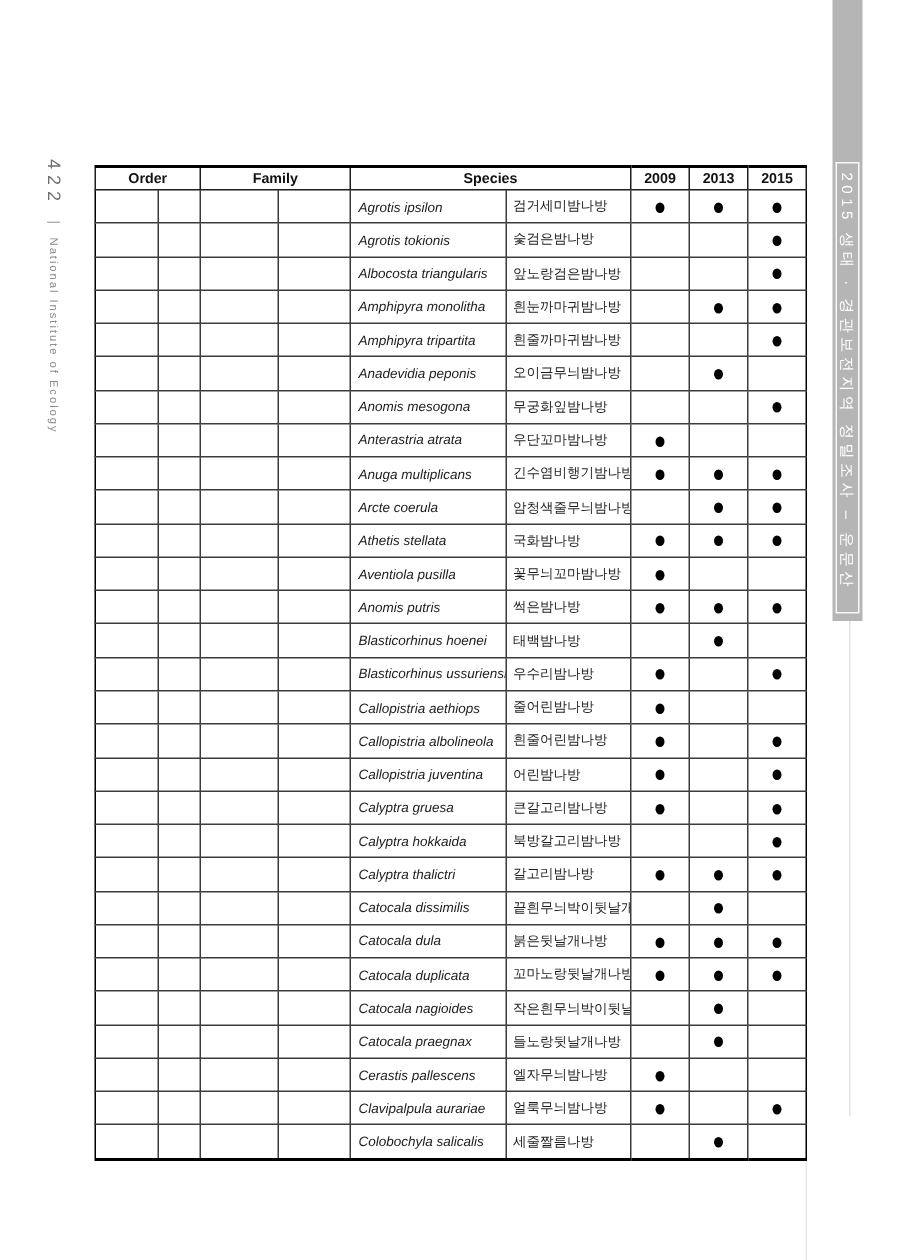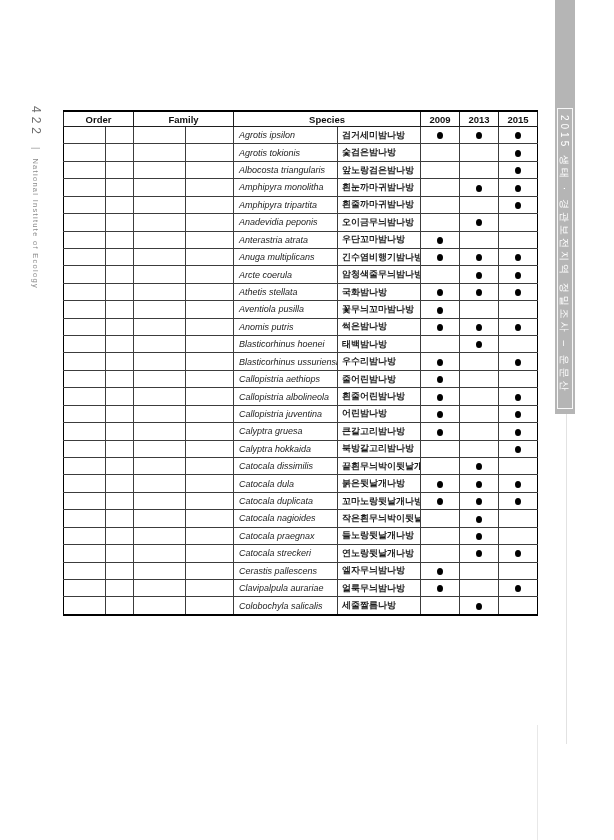--- a/index.html
+++ b/index.html
@@ -29,38 +29,38 @@
     transform:rotate(90deg);transform-origin:0 0;
     white-space:nowrap;font-size:10px;letter-spacing:3px;color:#ffffff;
   }
 
   
   .artifact-a{position:absolute;left:537px;top:725px;width:1px;height:115px;background:#e8e8e8;}
   .artifact-b{position:absolute;left:566px;top:414px;width:1px;height:330px;background:#e2e2e2;}
 
   
   .data-table{
-    position:absolute;left:63px;top:110px;width:474px;height:506px;
+    position:absolute;left:63px;top:110px;width:474px;height:664px;
     border-collapse:collapse;table-layout:fixed;
   }
   .data-table th{
     border:1px solid #1e1e1e;border-top:2px solid #000;
     height:14px;padding:0;font-size:9.5px;font-weight:bold;color:#111;
     text-align:center;vertical-align:middle;
   }
   .data-table td{
     border:1px solid #3c3c3c;
     padding:0;font-size:9px;color:#1c1c1c;vertical-align:middle;
     overflow:hidden;white-space:nowrap;
   }
   .data-table tr:last-child td{border-bottom:2px solid #000;}
   .data-table td.c-left{border-left:1px solid #000;}
   .data-table td.c-right{border-right:1px solid #000;}
   td.c-latin{padding-left:5px;font-style:italic;}
-  td.c-kor{padding-left:4px;font-weight:bold;}
+  td.c-kor{padding-left:4px;}
   td.c-year{text-align:center;}
   .dot{display:inline-block;width:6px;height:7px;border-radius:50%;background:#000;vertical-align:middle;}
 </style>
 </head>
 <body>
 
 <div class="page">
 
   <div class="left-caption">
     <span class="page-num">422</span>
@@ -164,20 +164,31 @@
           <td class="c-kor">오이금무늬밤나방</td>
           <td class="c-year"></td>
           <td class="c-year"><span class="dot"></span></td>
           <td class="c-year c-right"></td>
         </tr>
         <tr>
           <td class="c-left"></td>
           <td></td>
           <td></td>
           <td></td>
+          <td class="c-latin">Anomis mesogona</td>
+          <td class="c-kor">무궁화잎밤나방</td>
+          <td class="c-year"></td>
+          <td class="c-year"></td>
+          <td class="c-year c-right"><span class="dot"></span></td>
+        </tr>
+        <tr>
+          <td class="c-left"></td>
+          <td></td>
+          <td></td>
+          <td></td>
           <td class="c-latin">Anterastria atrata</td>
           <td class="c-kor">우단꼬마밤나방</td>
           <td class="c-year"><span class="dot"></span></td>
           <td class="c-year"></td>
           <td class="c-year c-right"></td>
         </tr>
         <tr>
           <td class="c-left"></td>
           <td></td>
           <td></td>
@@ -307,20 +318,31 @@
           <td class="c-kor">북방갈고리밤나방</td>
           <td class="c-year"></td>
           <td class="c-year"></td>
           <td class="c-year c-right"><span class="dot"></span></td>
         </tr>
         <tr>
           <td class="c-left"></td>
           <td></td>
           <td></td>
           <td></td>
+          <td class="c-latin">Calyptra thalictri</td>
+          <td class="c-kor">갈고리밤나방</td>
+          <td class="c-year"><span class="dot"></span></td>
+          <td class="c-year"><span class="dot"></span></td>
+          <td class="c-year c-right"><span class="dot"></span></td>
+        </tr>
+        <tr>
+          <td class="c-left"></td>
+          <td></td>
+          <td></td>
+          <td></td>
           <td class="c-latin">Catocala dissimilis</td>
           <td class="c-kor">끝흰무늬박이뒷날개나방</td>
           <td class="c-year"></td>
           <td class="c-year"><span class="dot"></span></td>
           <td class="c-year c-right"></td>
         </tr>
         <tr>
           <td class="c-left"></td>
           <td></td>
           <td></td>
@@ -362,31 +384,20 @@
           <td class="c-kor">들노랑뒷날개나방</td>
           <td class="c-year"></td>
           <td class="c-year"><span class="dot"></span></td>
           <td class="c-year c-right"></td>
         </tr>
         <tr>
           <td class="c-left"></td>
           <td></td>
           <td></td>
           <td></td>
-          <td class="c-latin">Catocala streckeri</td>
-          <td class="c-kor">연노랑뒷날개나방</td>
-          <td class="c-year"></td>
-          <td class="c-year"><span class="dot"></span></td>
-          <td class="c-year c-right"><span class="dot"></span></td>
-        </tr>
-        <tr>
-          <td class="c-left"></td>
-          <td></td>
-          <td></td>
-          <td></td>
           <td class="c-latin">Cerastis pallescens</td>
           <td class="c-kor">엘자무늬밤나방</td>
           <td class="c-year"><span class="dot"></span></td>
           <td class="c-year"></td>
           <td class="c-year c-right"></td>
         </tr>
         <tr>
           <td class="c-left"></td>
           <td></td>
           <td></td>

